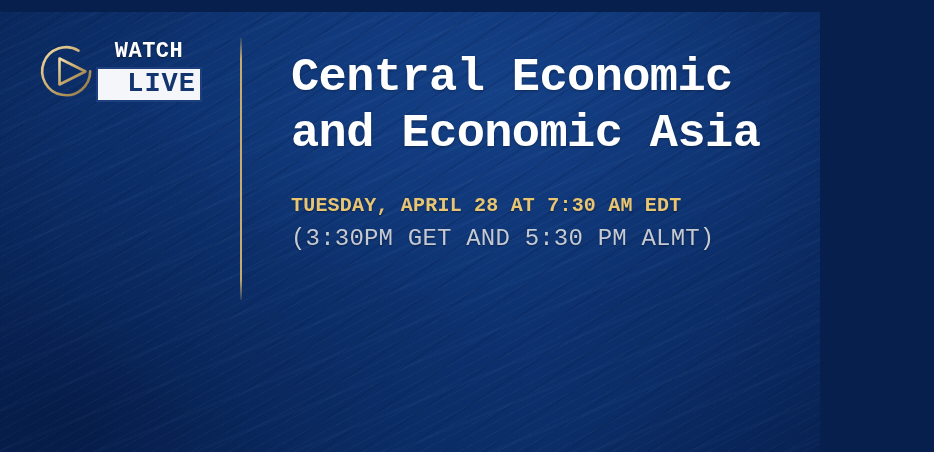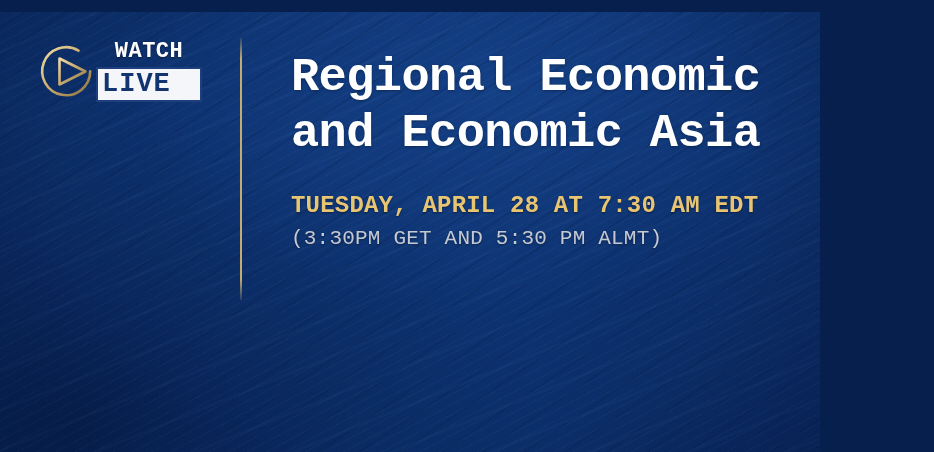--- a/index.html
+++ b/index.html
@@ -96,21 +96,21 @@
   .live-box {
     display: block;
     margin-top: 3px;
     background: #f4f6fa;
     border: 2px solid #1d3f7d;
     color: #12346f;
     font-size: 27px;
     font-weight: bold;
     letter-spacing: 1px;
     line-height: 28px;
-    text-align: left;
+    text-align: right;
     padding: 1px 4px 2px 4px;
   }
 
   
   .divider {
     position: absolute;
     left: 240px;
     top: 26px;
     width: 2px;
     height: 262px;
@@ -147,32 +147,32 @@
     text-shadow: 0 1px 3px rgba(0,0,0,0.30);
   }
   .headline .hl-line { display: block; white-space: nowrap; }
 
   .datetime {
     margin-top: 28px;
   }
   .dt-primary {
     display: block;
     color: #e8c572;
-    font-size: 24px;
+    font-size: 20px;
     font-weight: bold;
     letter-spacing: 0.2px;
     line-height: 26px;
     text-shadow: 0 1px 2px rgba(0,0,0,0.40);
     white-space: nowrap;
   }
   .dt-secondary {
     display: block;
     margin-top: 7px;
     color: #c5c9d2;
-    font-size: 21px;
+    font-size: 24px;
     font-weight: normal;
     letter-spacing: 0.2px;
     line-height: 26px;
     text-shadow: 0 1px 2px rgba(0,0,0,0.35);
     white-space: nowrap;
   }
 </style>
 </head>
 <body>
 
@@ -207,21 +207,21 @@
       <span class="live-box">LIVE</span>
     </div>
   </div>
 
   <div class="divider"></div>
 
   <div class="content">
 
 
     <h1 class="headline">
-      <span class="hl-line">Regional Economic</span>
+      <span class="hl-line">Central Economic</span>
       <span class="hl-line">and Economic Asia</span>
     </h1>
 
     <div class="datetime">
       <span class="dt-primary">TUESDAY, APRIL 28 AT 7:30 AM EDT</span>
       <span class="dt-secondary">(3:30PM GET AND 5:30 PM ALMT)</span>
     </div>
   </div>
 
 </div>

